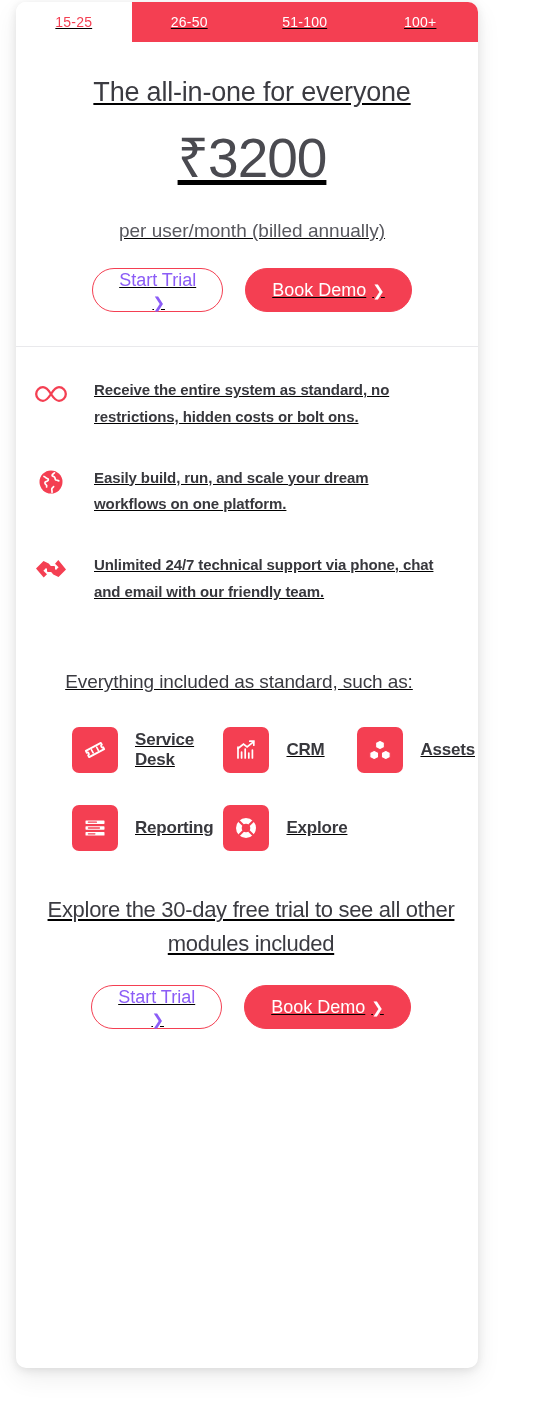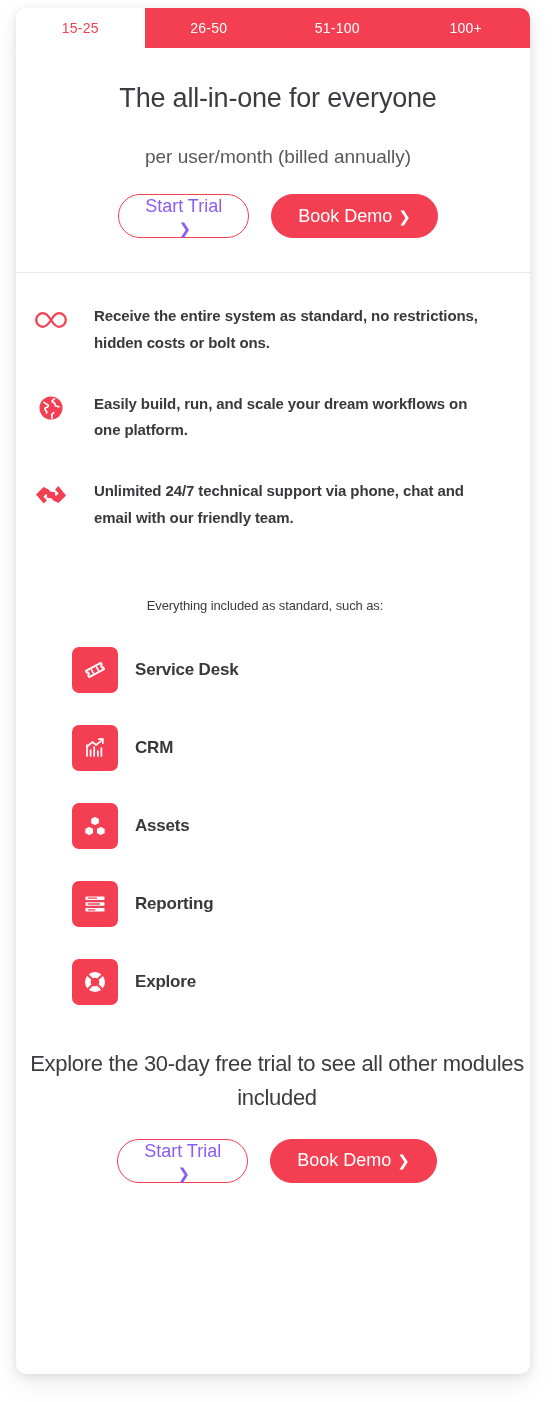--- a/index.html
+++ b/index.html
@@ -17,29 +17,30 @@
     width: 558px;
     height: 1402px;
     background: #ffffff;
     overflow: hidden;
   }
 
   
   .card {
     position: absolute;
     left: 16px;
-    top: 8px;
-    width: 514px;
+    top: 2px;
+    width: 462px;
     height: 1366px;
     background: #ffffff;
     border-radius: 10px;
     box-shadow: 0 2px 10px rgba(0,0,0,0.10), 0 10px 26px rgba(0,0,0,0.07);
     overflow: hidden;
     display: flex;
     flex-direction: column;
+    text-decoration: underline;
   }
 
   
   .tabs {
     display: flex;
     height: 40px;
     flex: 0 0 40px;
     background: #ffffff;
   }
   .tab {
@@ -142,30 +143,30 @@
     font-size: 15px;
     font-weight: bold;
     color: #38383d;
     line-height: 1.78;
     letter-spacing: -0.1px;
   }
 
   
   .modules-head {
     text-align: center;
-    font-size: 13px;
+    font-size: 19px;
     font-weight: 500;
     color: #3b3b41;
     padding: 22px 20px 0 4px;
     letter-spacing: -0.1px;
   }
   .modules {
     padding: 34px 56px 10px 56px;
     display: grid;
-    grid-template-columns: 1fr;
+    grid-template-columns: 1fr 1fr 1fr;
     row-gap: 32px;
     column-gap: 10px;
   }
   .module {
     display: flex;
     align-items: center;
     gap: 17px;
     cursor: pointer;
   }
   .module-tile {
@@ -218,20 +219,21 @@
       <div class="tab">
         <span>51-100</span>
       </div>
       <div class="tab">
         <span>100+</span>
       </div>
     </div>
 
     <div class="hero">
       <div class="hero-title">The all-in-one for everyone</div>
+      <div class="price">₹3200</div>
       <div class="price-note">per user/month (billed annually)</div>
 
       <div class="btn-row">
         <div class="btn btn-outline">
           <span>Start Trial</span>
           <span class="chev">❯</span>
         </div>
         <div class="btn btn-filled">
           <span>Book Demo</span>
           <span class="chev">❯</span>

